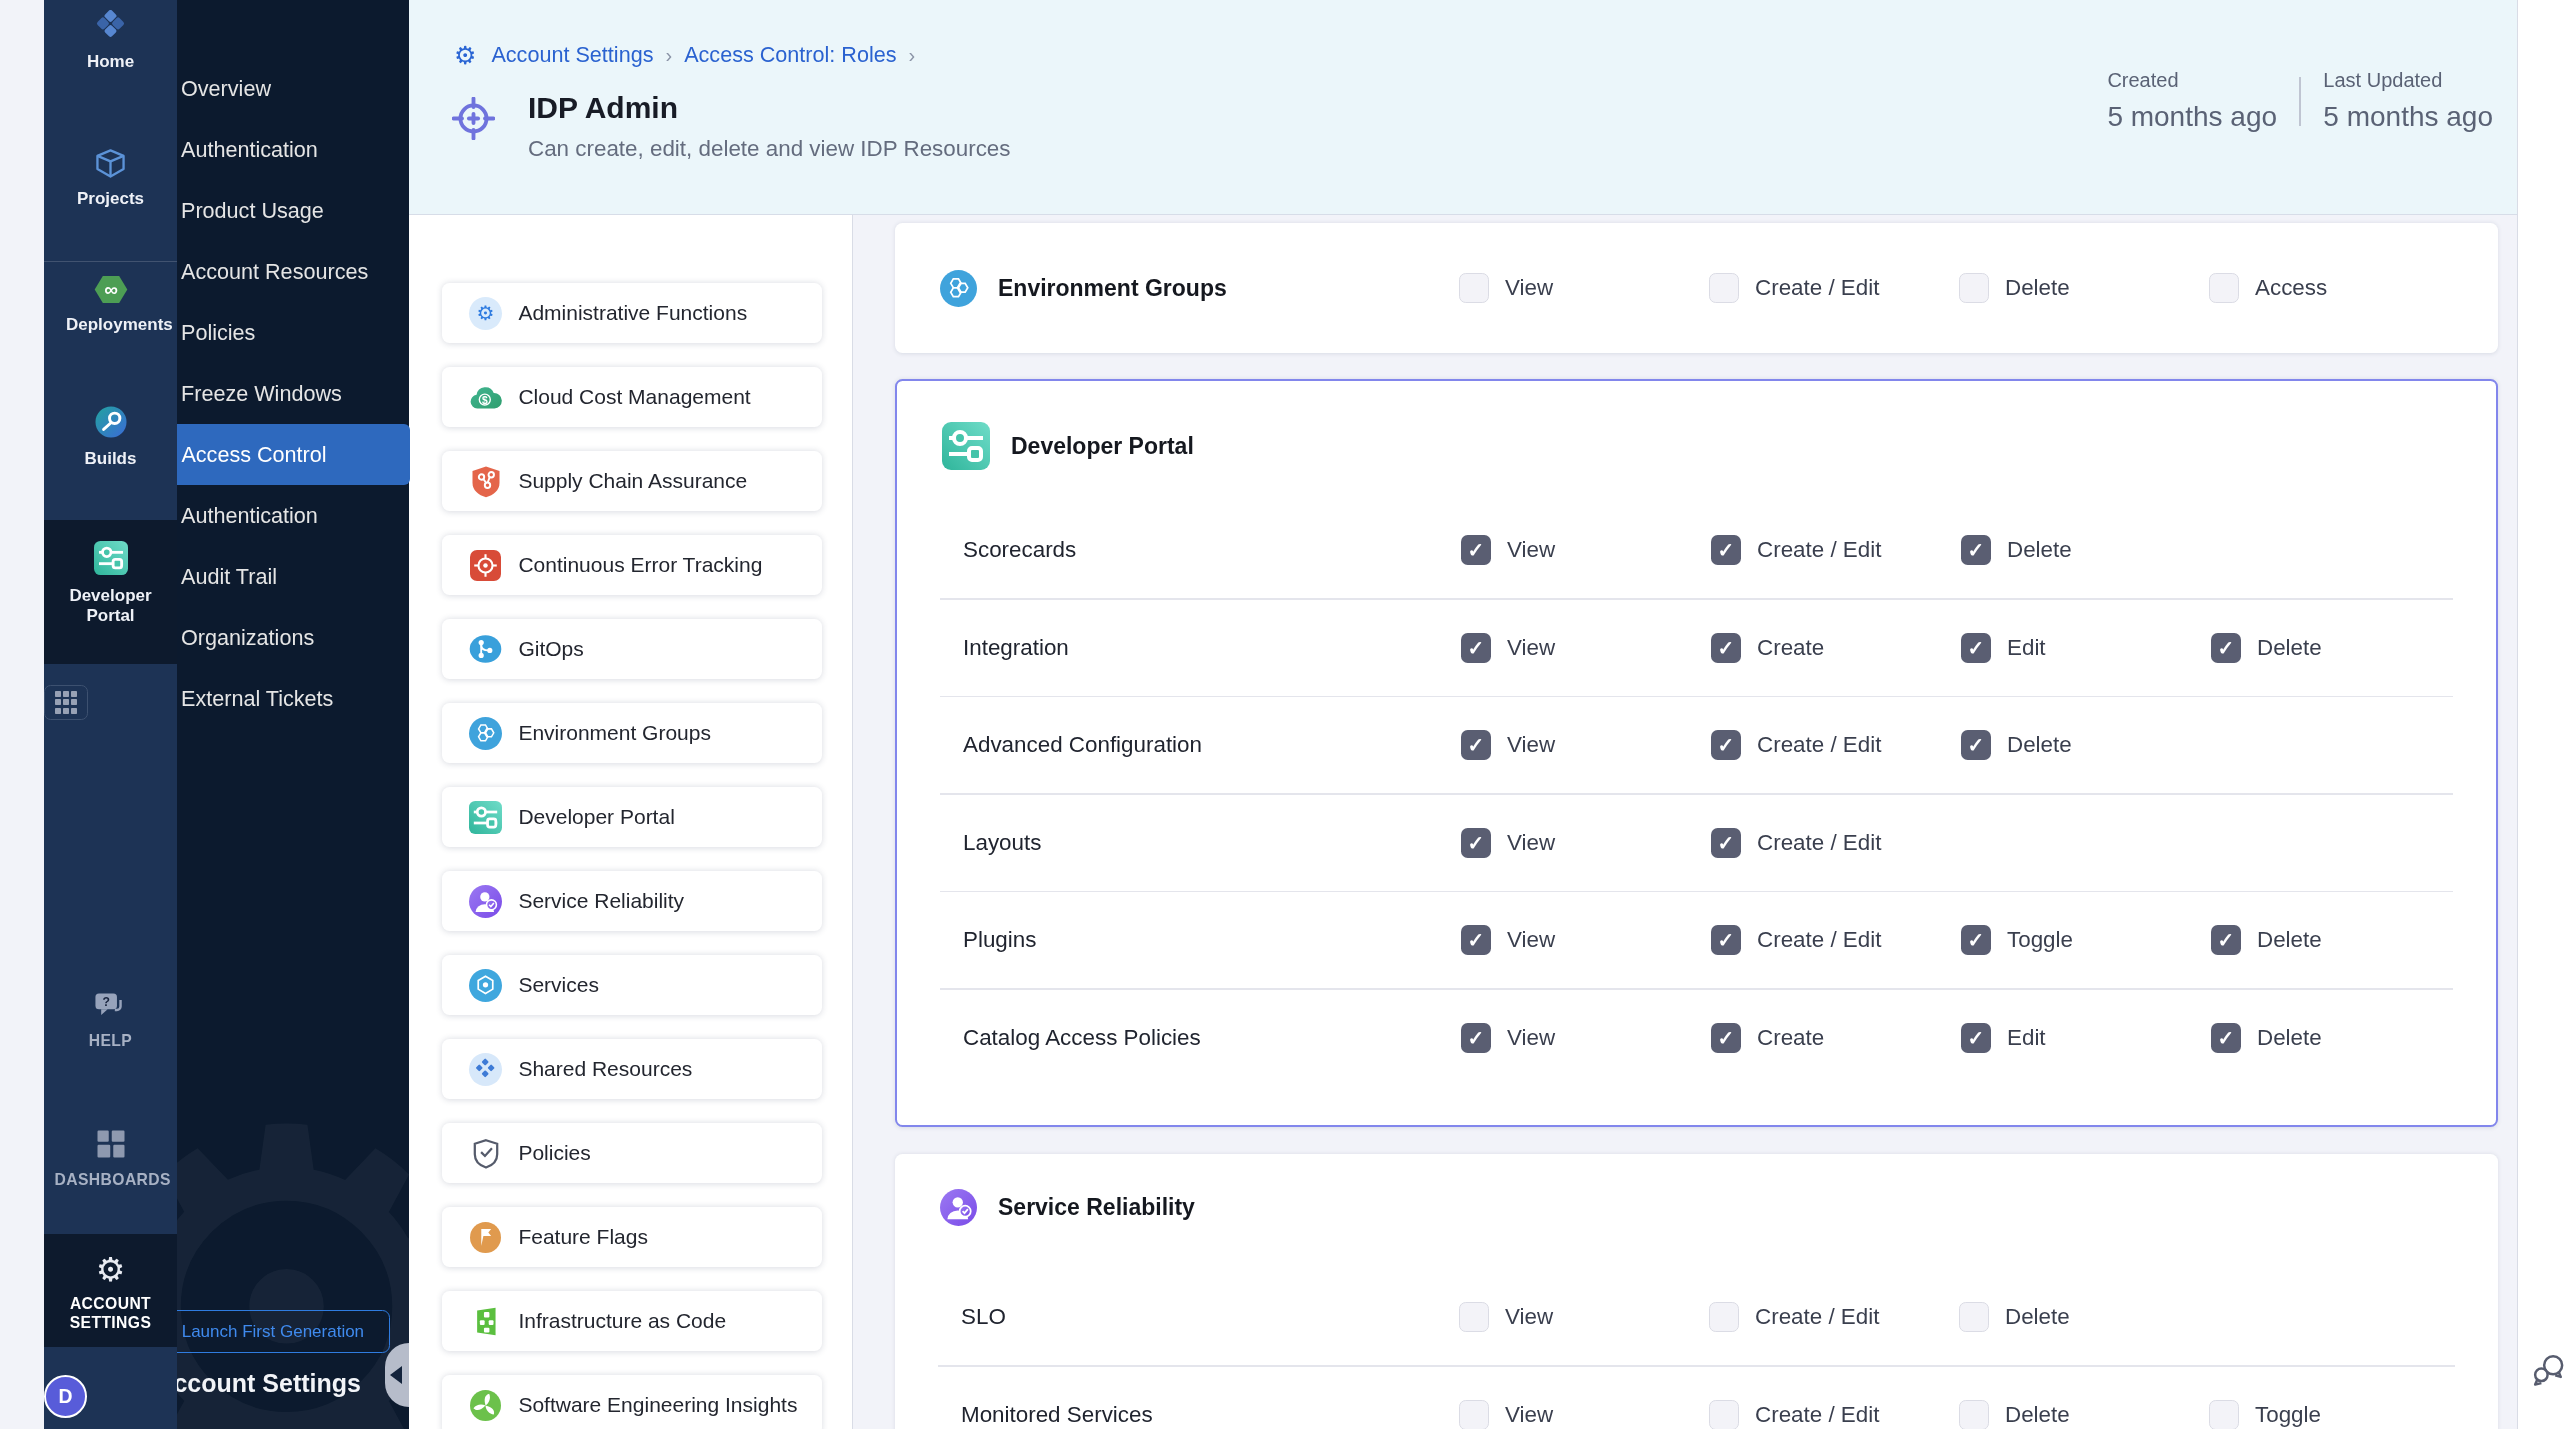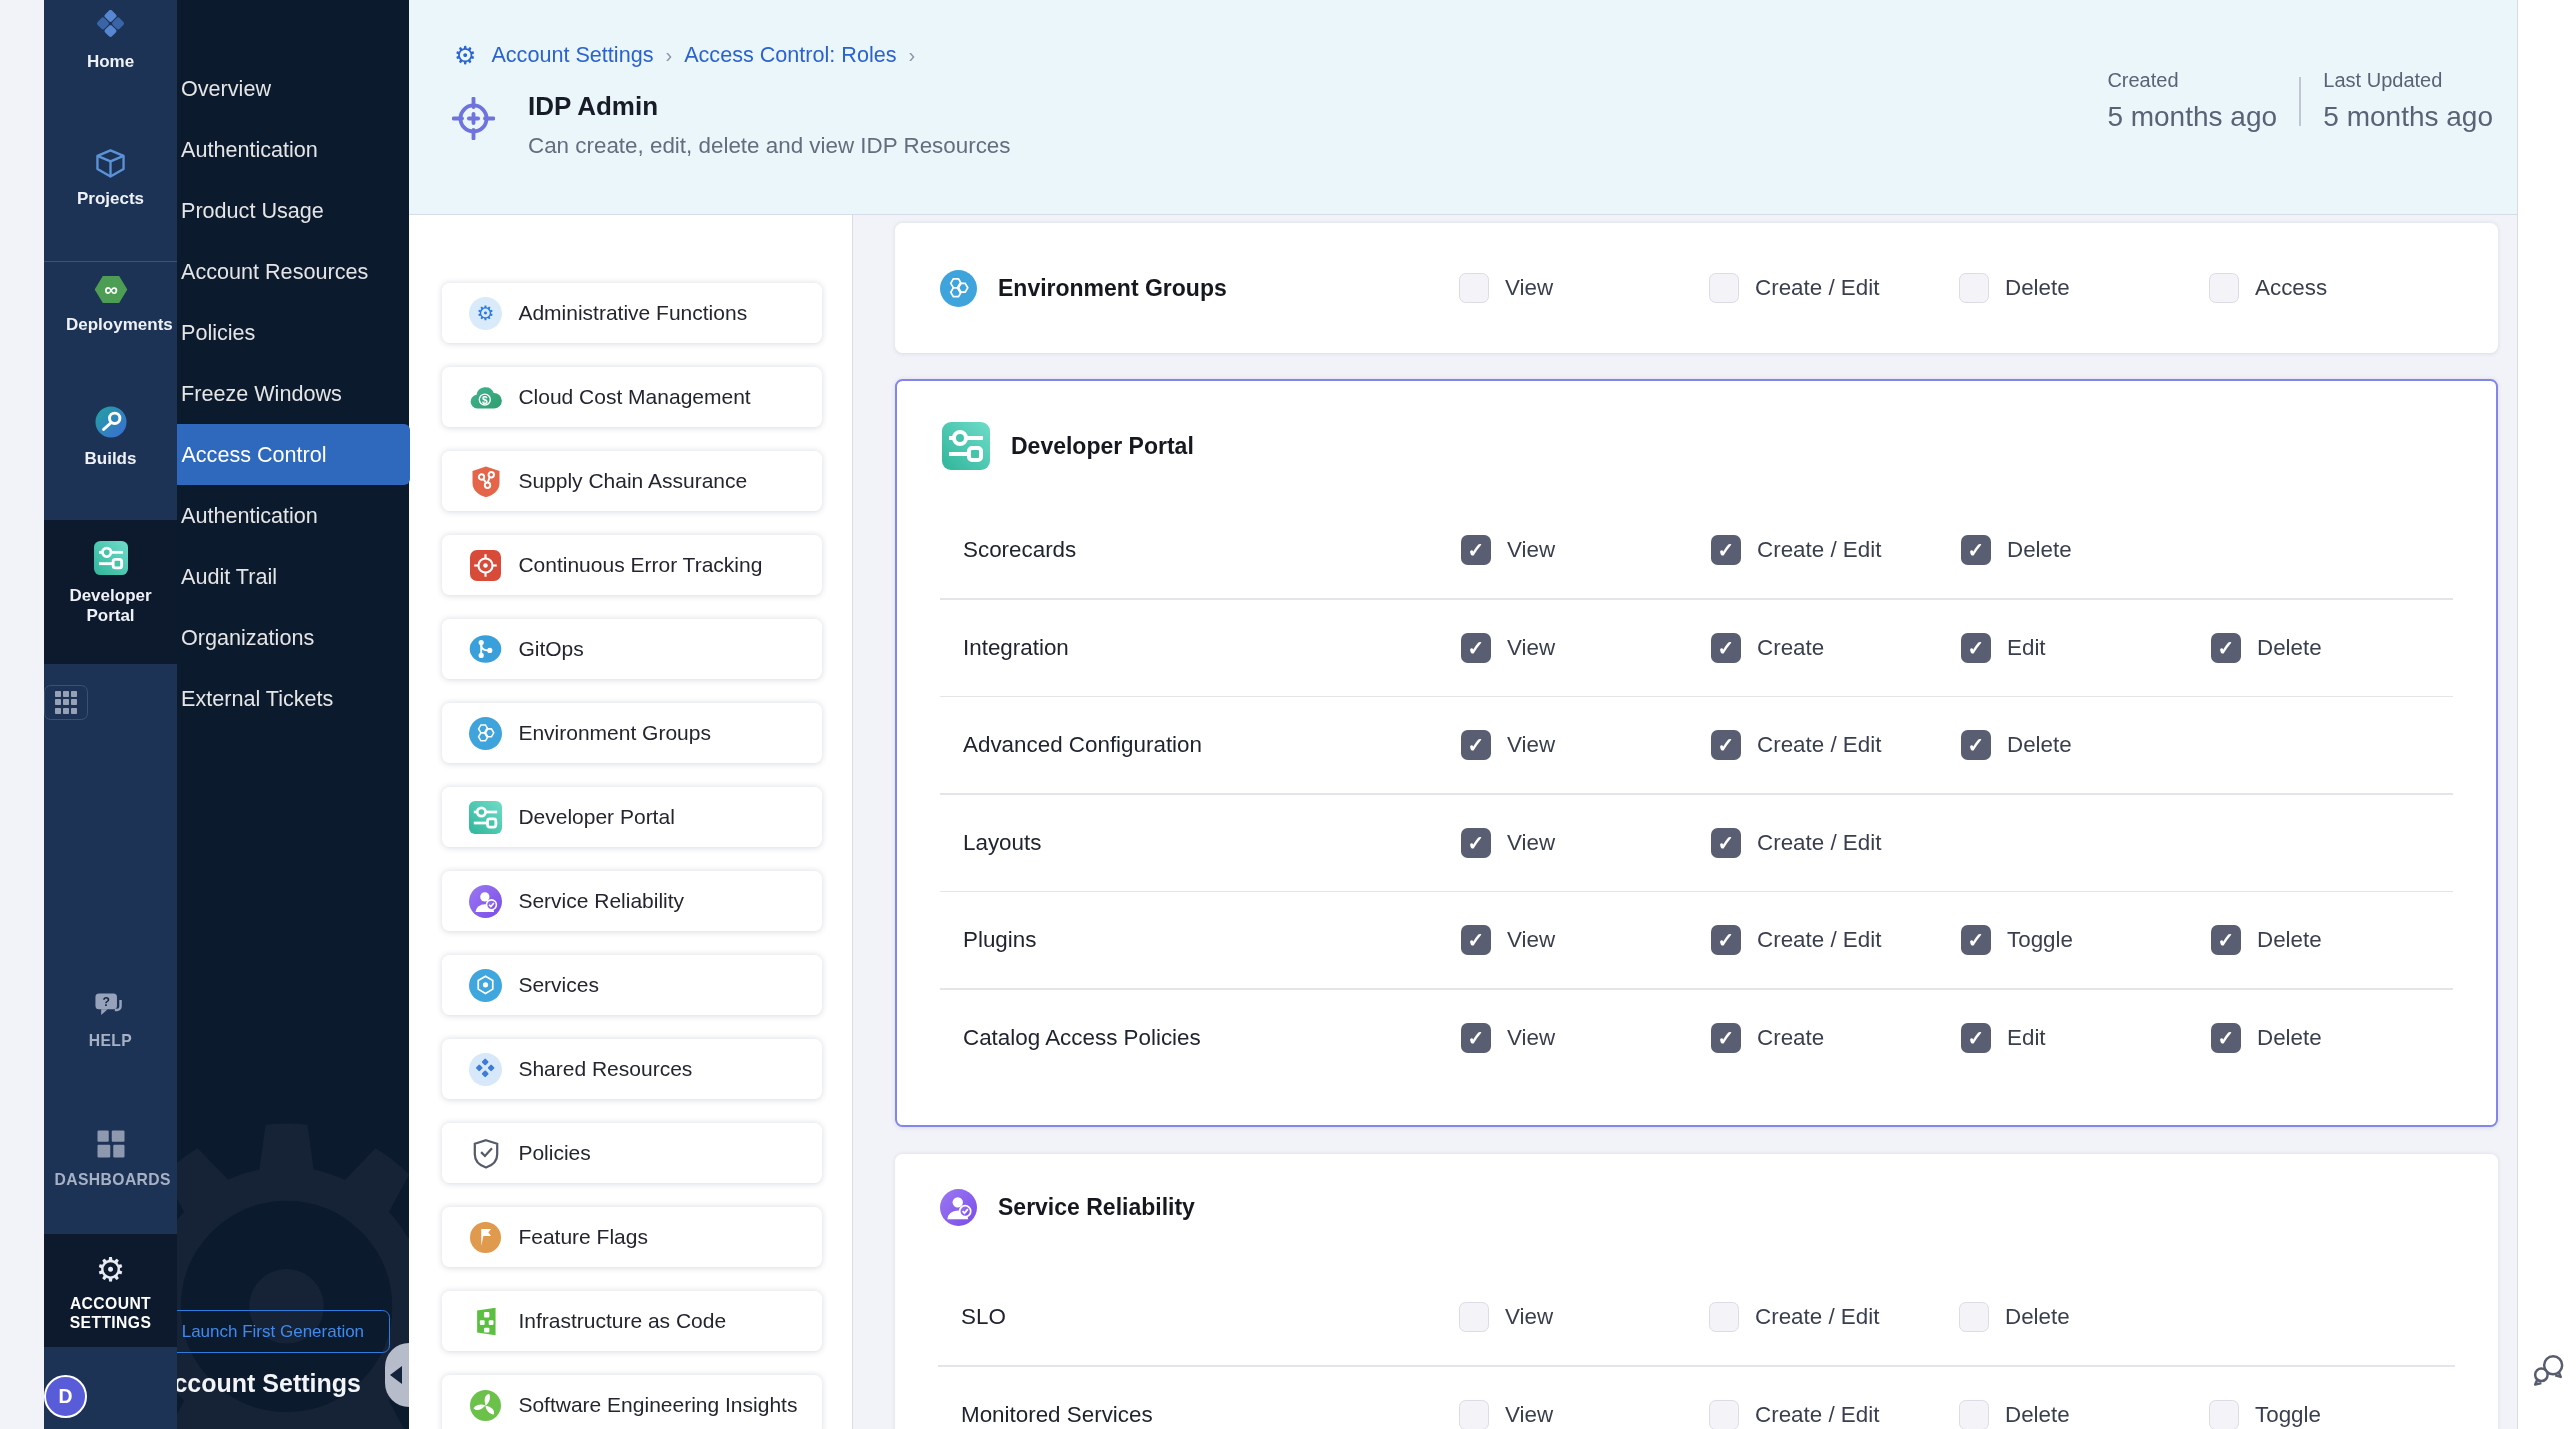--- a/index.html
+++ b/index.html
@@ -42,21 +42,21 @@
     border-right:12.7px solid #13233C;margin-right:3px;}
   
   #main{position:absolute;left:409px;top:0;right:58px;bottom:0;display:flex;flex-direction:column;}
   #page-header{height:214px;background:#EBF6FA;border-bottom:0.7px solid #D7DDE8;position:relative;flex:none;}
   #breadcrumb{position:absolute;left:45px;top:42px;display:flex;align-items:center;gap:12px;font-size:21.6px;}
   .crumb-gear{color:#2A65D4;font-size:25px;line-height:1;margin-right:3px;}
   .crumb-link{color:#2A62D0;cursor:pointer;}
   .crumb-sep{color:#8A93A6;font-size:20px;}
   #title-row{position:absolute;left:43px;top:91px;display:flex;gap:33px;}
   #role-icon{margin-top:6px;flex:none;}
-  #page-title{margin:0;font-size:26px;font-weight:700;color:#181C26;}
+  #page-title{margin:0;font-size:30px;font-weight:700;color:#181C26;}
   #page-subtitle{margin:11.2px 0 0;font-size:22.4px;color:#646C7E;}
   #meta{position:absolute;right:25px;top:69px;display:flex;align-items:flex-end;}
   .meta-block{display:flex;flex-direction:column;gap:9px;}
   .meta-label{font-size:20px;color:#5A6275;}
   .meta-value{font-size:28px;color:#5A6275;}
   .meta-div{width:1.5px;height:49px;background:#BFC5D2;margin:0 22.4px;align-self:center;}
   
   #content{flex:1;display:flex;min-height:0;}
   #category-pane{width:444px;background:#fff;border-right:0.7px solid #D9DCE6;
     padding:68px 0 0 33px;box-sizing:border-box;flex:none;}

